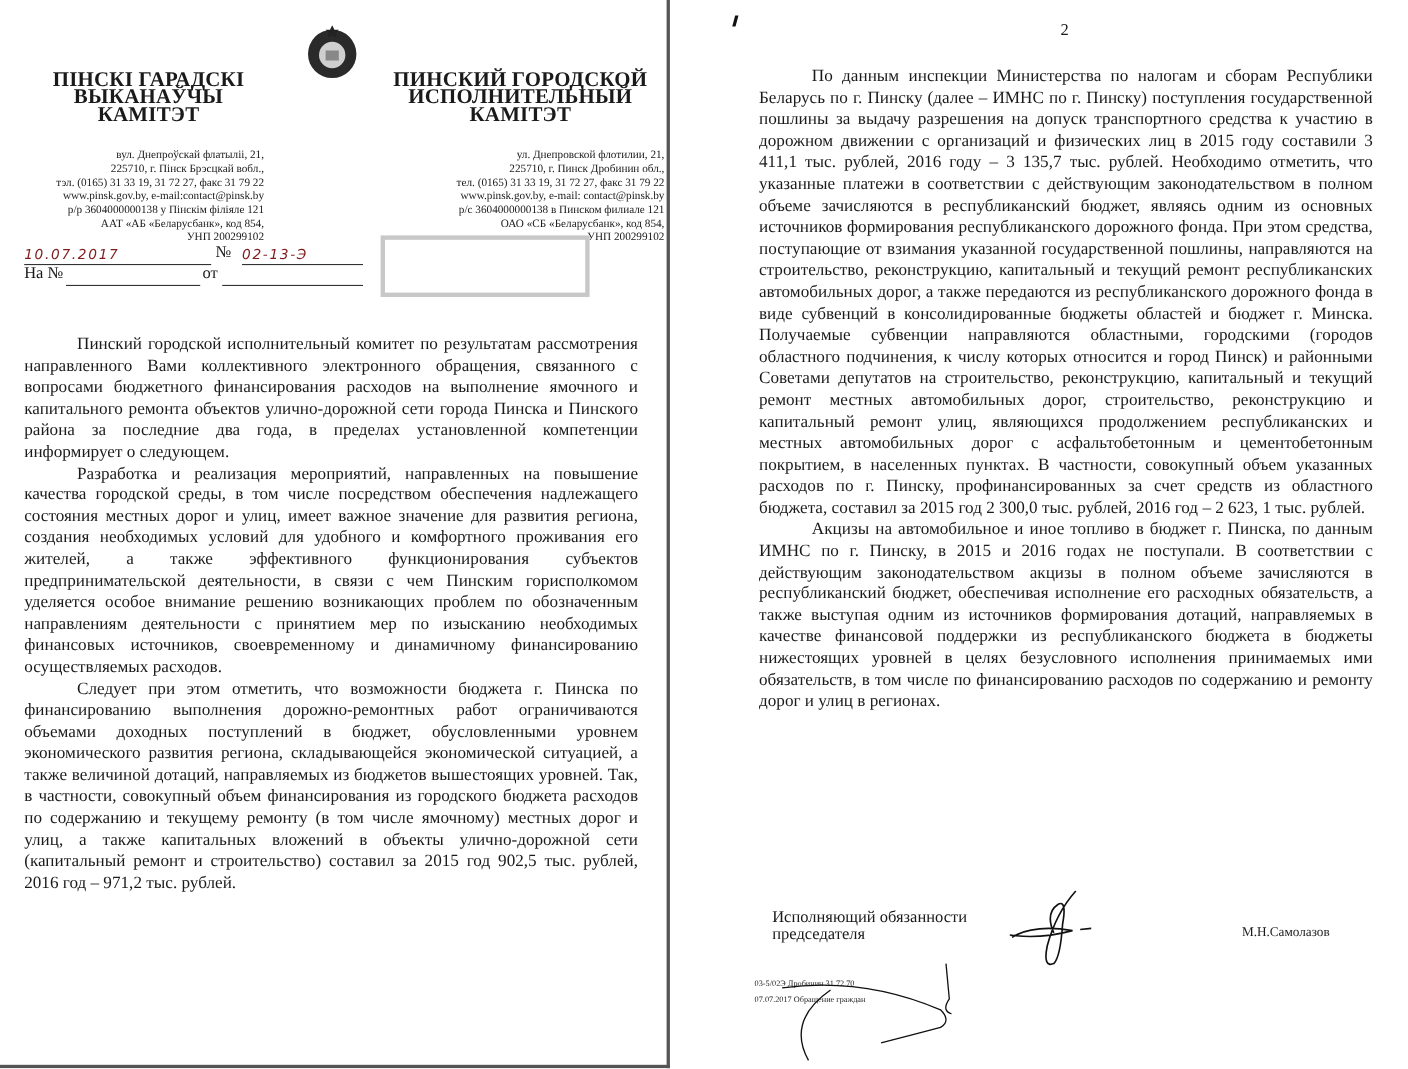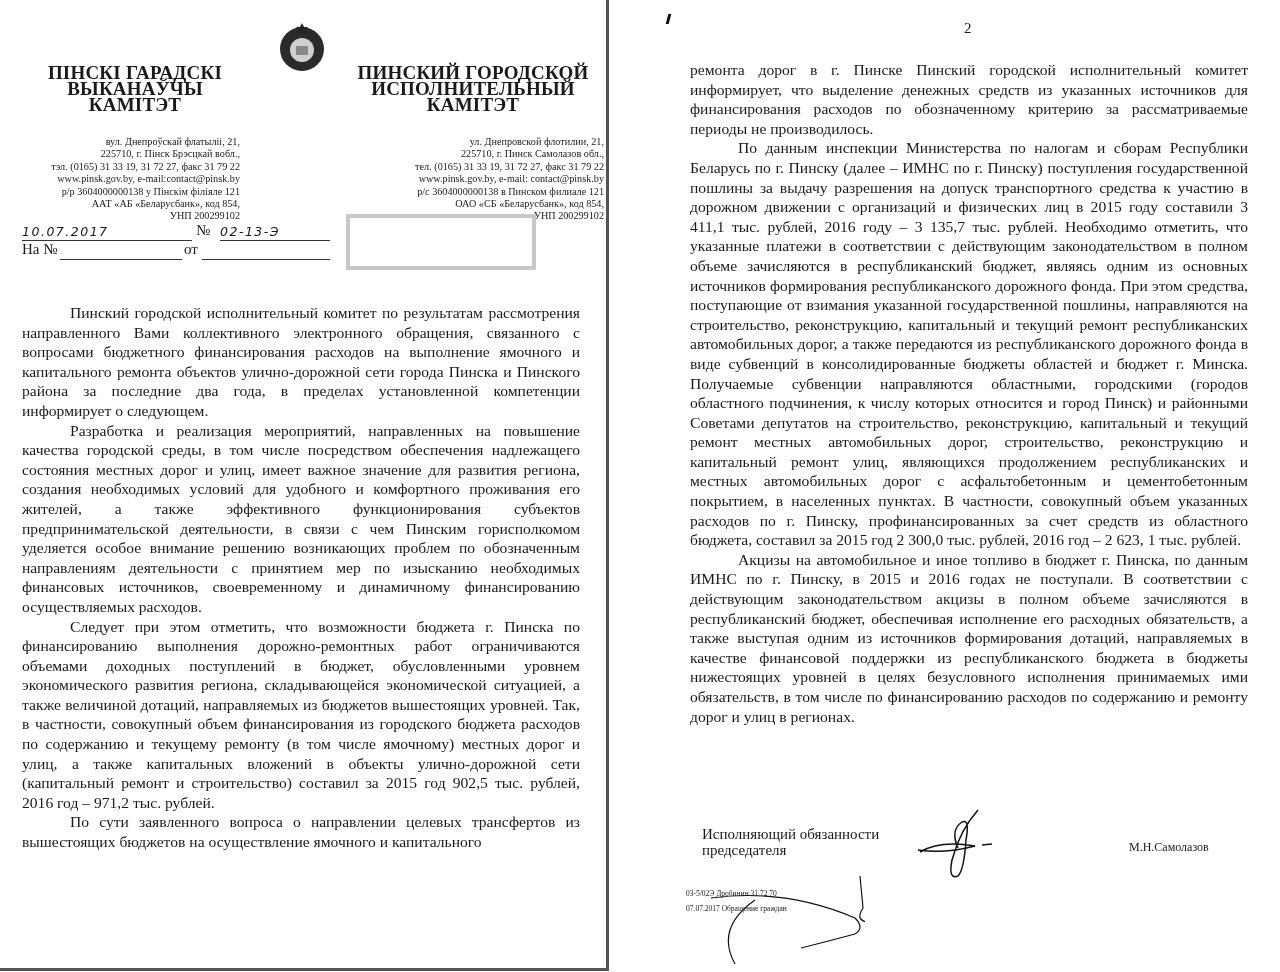--- a/index.html
+++ b/index.html
@@ -17,21 +17,21 @@
     position: absolute; left: 278px; top: 22px; width: 48px; height: 52px;
   }
   .hdr-block { position: absolute; text-align: center; }
   .hdr-title { font-weight: bold; font-size: 19px; line-height: 16px; letter-spacing: 0.2px; }
   .hdr-addr { font-size: 10.2px; line-height: 12.4px; margin-top: 23px; text-align: right; }
   #hdr-by { left: 30px; top: 65px; width: 210px; }
   #hdr-ru { left: 342px; top: 65px; width: 262px; }
 
   .reg { position: absolute; font-size: 15px; }
   .reg-line { position: absolute; border-bottom: 1px solid #333; height: 18px; }
-  .hand { font-family: "DejaVu Sans", sans-serif; font-style: italic; font-size: 12.5px; color: #0f172a; letter-spacing: 1.5px; }
+  .hand { font-family: "DejaVu Sans", sans-serif; font-style: italic; font-size: 12.5px; color: #7f1d1d; letter-spacing: 1.5px; }
   .stamp-box {
     position: absolute; left: 346px; top: 214px; width: 182px; height: 48px;
     border: 4px solid #c8c8c8; background: #fff;
   }
 
   .body-text {
     position: absolute; font-size: 15.6px; line-height: 19.6px; text-align: justify;
   }
   .body-text p { margin: 0; text-indent: 48px; }
   #p1-body { left: 22px; top: 303px; width: 558px; }
@@ -70,21 +70,21 @@
       <div>ААТ «АБ «Беларусбанк», код 854,</div>
       <div>УНП 200299102</div>
     </div>
   </div>
 
   <div class="hdr-block" id="hdr-ru">
     <div class="hdr-title">ПИНСКИЙ ГОРОДСКОЙ</div>
     <div class="hdr-title">ИСПОЛНИТЕЛЬНЫЙ КАМІТЭТ</div>
     <div class="hdr-addr">
       <div>ул. Днепровской флотилии, 21,</div>
-      <div>225710, г. Пинск Самолазов обл.,</div>
+      <div>225710, г. Пинск Дробинин обл.,</div>
       <div>тел. (0165) 31 33 19, 31 72 27, факс 31 79 22</div>
       <div>www.pinsk.gov.by, e-mail: contact@pinsk.by</div>
       <div>р/с 3604000000138 в Пинском филиале 121</div>
       <div>ОАО «СБ «Беларусбанк», код 854,</div>
       <div>УНП 200299102</div>
     </div>
   </div>
 
   <div class="reg-line" style="left:22px; top:222px; width:170px;">
     <span class="hand">10.07.2017</span>
@@ -96,29 +96,27 @@
   <span class="reg" style="left:22px; top:241px;">На №</span>
   <div class="reg-line" style="left:60px; top:241px; width:122px;"></div>
   <span class="reg" style="left:184px; top:241px;">от</span>
   <div class="reg-line" style="left:202px; top:241px; width:128px;"></div>
   <div class="stamp-box"></div>
 
   <div class="body-text" id="p1-body">
     <p>Пинский городской исполнительный комитет по результатам рассмотрения направленного Вами коллективного электронного обращения, связанного с вопросами бюджетного финансирования расходов на выполнение ямочного и капитального ремонта объектов улично-дорожной сети города Пинска и Пинского района за последние два года, в пределах установленной компетенции информирует о следующем.</p>
     <p>Разработка и реализация мероприятий, направленных на повышение качества городской среды, в том числе посредством обеспечения надлежащего состояния местных дорог и улиц, имеет важное значение для развития региона, создания необходимых условий для удобного и комфортного проживания его жителей, а также эффективного функционирования субъектов предпринимательской деятельности, в связи с чем Пинским горисполкомом уделяется особое внимание решению возникающих проблем по обозначенным направлениям деятельности с принятием мер по изысканию необходимых финансовых источников, своевременному и динамичному финансированию осуществляемых расходов.</p>
     <p>Следует при этом отметить, что возможности бюджета г. Пинска по финансированию выполнения дорожно-ремонтных работ ограничиваются объемами доходных поступлений в бюджет, обусловленными уровнем экономического развития региона, складывающейся экономической ситуацией, а также величиной дотаций, направляемых из бюджетов вышестоящих уровней. Так, в частности, совокупный объем финансирования из городского бюджета расходов по содержанию и текущему ремонту (в том числе ямочному) местных дорог и улиц, а также капитальных вложений в объекты улично-дорожной сети (капитальный ремонт и строительство) составил за 2015 год 902,5 тыс. рублей, 2016 год – 971,2 тыс. рублей.</p>
-    <p>По сути заявленного вопроса о направлении целевых трансфертов из вышестоящих бюджетов на осуществление ямочного и капитального</p>
   </div>
 </div>
 
 <div class="tick-mark"></div>
 <div class="page-num">2</div>
 
 <div class="body-text" id="p2-body">
-  <p class="cont">ремонта дорог в г. Пинске Пинский городской исполнительный комитет информирует, что выделение денежных средств из указанных источников для финансирования расходов по обозначенному критерию за рассматриваемые периоды не производилось.</p>
   <p>По данным инспекции Министерства по налогам и сборам Республики Беларусь по г. Пинску (далее – ИМНС по г. Пинску) поступления государственной пошлины за выдачу разрешения на допуск транспортного средства к участию в дорожном движении с организаций и физических лиц в 2015 году составили 3 411,1 тыс. рублей, 2016 году – 3 135,7 тыс. рублей. Необходимо отметить, что указанные платежи в соответствии с действующим законодательством в полном объеме зачисляются в республиканский бюджет, являясь одним из основных источников формирования республиканского дорожного фонда. При этом средства, поступающие от взимания указанной государственной пошлины, направляются на строительство, реконструкцию, капитальный и текущий ремонт республиканских автомобильных дорог, а также передаются из республиканского дорожного фонда в виде субвенций в консолидированные бюджеты областей и бюджет г. Минска. Получаемые субвенции направляются областными, городскими (городов областного подчинения, к числу которых относится и город Пинск) и районными Советами депутатов на строительство, реконструкцию, капитальный и текущий ремонт местных автомобильных дорог, строительство, реконструкцию и капитальный ремонт улиц, являющихся продолжением республиканских и местных автомобильных дорог с асфальтобетонным и цементобетонным покрытием, в населенных пунктах. В частности, совокупный объем указанных расходов по г. Пинску, профинансированных за счет средств из областного бюджета, составил за 2015 год 2 300,0 тыс. рублей, 2016 год – 2 623, 1 тыс. рублей.</p>
   <p>Акцизы на автомобильное и иное топливо в бюджет г. Пинска, по данным ИМНС по г. Пинску, в 2015 и 2016 годах не поступали. В соответствии с действующим законодательством акцизы в полном объеме зачисляются в республиканский бюджет, обеспечивая исполнение его расходных обязательств, а также выступая одним из источников формирования дотаций, направляемых в качестве финансовой поддержки из республиканского бюджета в бюджеты нижестоящих уровней в целях безусловного исполнения принимаемых ими обязательств, в том числе по финансированию расходов по содержанию и ремонту дорог и улиц в регионах.</p>
 </div>
 
 <div class="sign-role">
   <div>Исполняющий обязанности</div>
   <div>председателя</div>
 </div>
 <svg class="signature" viewBox="0 0 120 80">
   <path d="M20 52 Q40 40 75 46 Q45 54 18 50 M58 48 Q50 30 62 22 Q70 18 66 40 Q64 70 58 76 Q48 80 52 60 Q60 30 78 10 M82 45 L92 44" fill="none" stroke="#111" stroke-width="1.5"></path>

